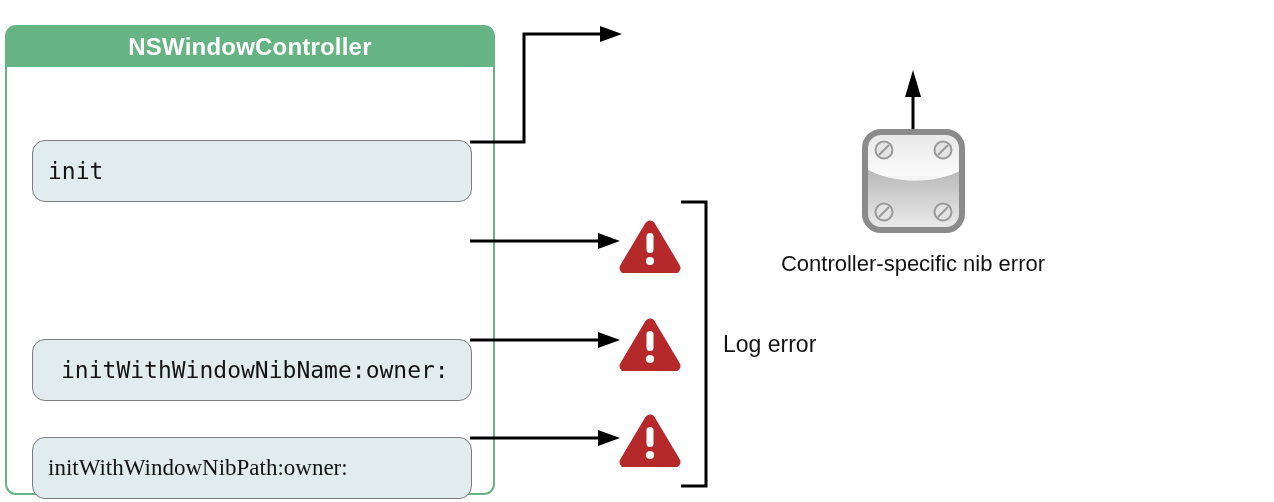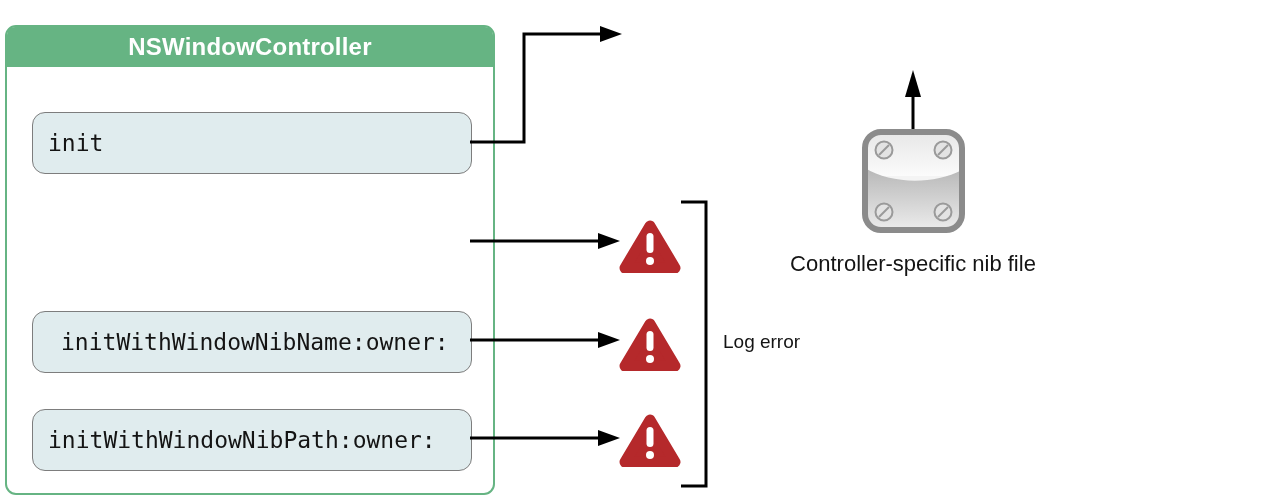--- a/index.html
+++ b/index.html
@@ -45,26 +45,27 @@
     box-sizing:border-box;
     background:var(--box-fill);
     border:1.5px solid var(--box-border);
     border-radius:13px;
     display:flex;align-items:center;
     font-family:"DejaVu Sans Mono", monospace;
     font-size:23px;color:var(--ink);
     padding-left:15px;
     z-index:2;
     white-space:nowrap;
+    margin-top:28px;
   }
   .mbox.in-panel{left:30px;width:440px;height:62px;}
   #box-init{top:110px;}
   #box-withwindow{top:210px;}
   #box-nibname{top:309px;padding-left:28px;}
-  #box-nibpath{top:407px;}
+  #box-nibpath{top:407px;font-family:Liberation Serif, serif;}
   
   .panel .mbox{left:25px;}
   #box-init{top:85px;}
   #box-withwindow{top:185px;}
   #box-nibname{top:284px;}
   #box-nibpath{top:382px;}
 
   .designated-box{
     position:absolute;left:623px;top:6px;width:645px;height:57px;
     box-sizing:border-box;
@@ -82,21 +83,21 @@
   #warning-1{left:618px;top:217px;}
   #warning-2{left:618px;top:315px;}
   #warning-3{left:618px;top:411px;}
   .nib-icon{position:absolute;left:861px;top:128px;width:105px;height:106px;z-index:3;}
   .nib-caption{
     position:absolute;left:763px;top:251px;width:300px;
     text-align:center;font-size:22px;color:var(--ink);
   }
   .log-error-label{
     position:absolute;left:723px;top:331px;
-    font-size:19px;color:var(--ink);
+    font-size:23px;color:var(--ink);
   }
   
   #overlay{
     position:absolute;left:0;top:0;width:1274px;height:502px;
     z-index:5;pointer-events:none;
   }
   #overlay .stroke{stroke:#000000;stroke-width:3;fill:none;}
   #overlay .head{fill:#000000;stroke:none;}
 </style>
 </head>
@@ -153,21 +154,21 @@
         <line x1="18" y1="27" x2="28" y2="17"></line>
       <circle cx="82" cy="22" r="8.5" fill="#e3e3e3"></circle>
         <line x1="77" y1="27" x2="87" y2="17"></line>
       <circle cx="23" cy="84" r="8.5" fill="#e3e3e3"></circle>
         <line x1="18" y1="89" x2="28" y2="79"></line>
       <circle cx="82" cy="84" r="8.5" fill="#e3e3e3"></circle>
         <line x1="77" y1="89" x2="87" y2="79"></line>
     </g>
   </svg>
 
-  <div class="nib-caption">Controller-specific nib file</div>
+  <div class="nib-caption">Controller-specific nib error</div>
   <div class="log-error-label">Log error</div>
 
   <svg id="overlay" viewBox="0 0 1274 502">
     <g>
       <path class="stroke" d="M470,142 L524,142 L524,34 L602,34"></path>
       <polygon class="head" points="622,34 600,26 600,42"></polygon>
     </g>
     <g>
       <path class="stroke" d="M470,241 L600,241"></path>
       <polygon class="head" points="620,241 598,233 598,249"></polygon>

